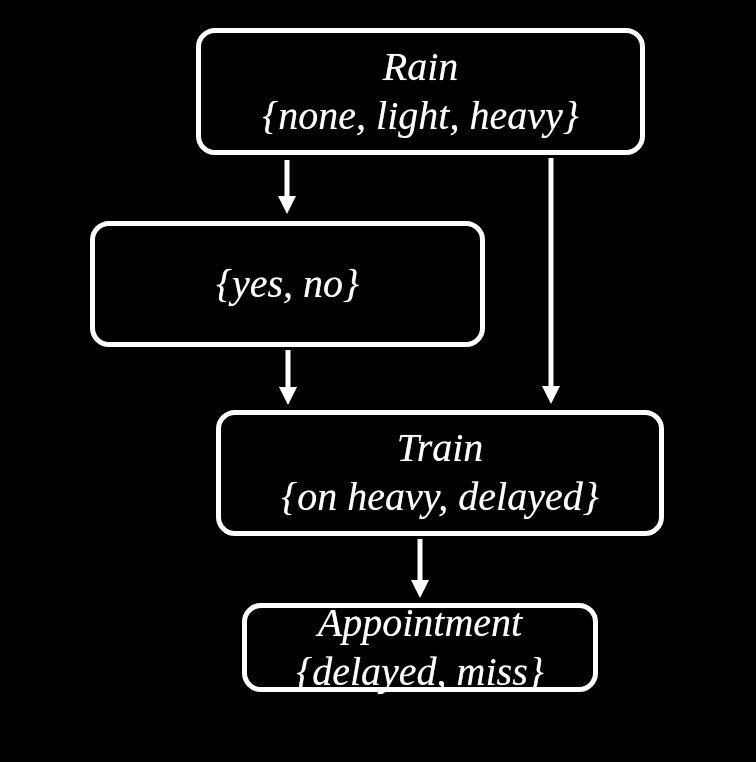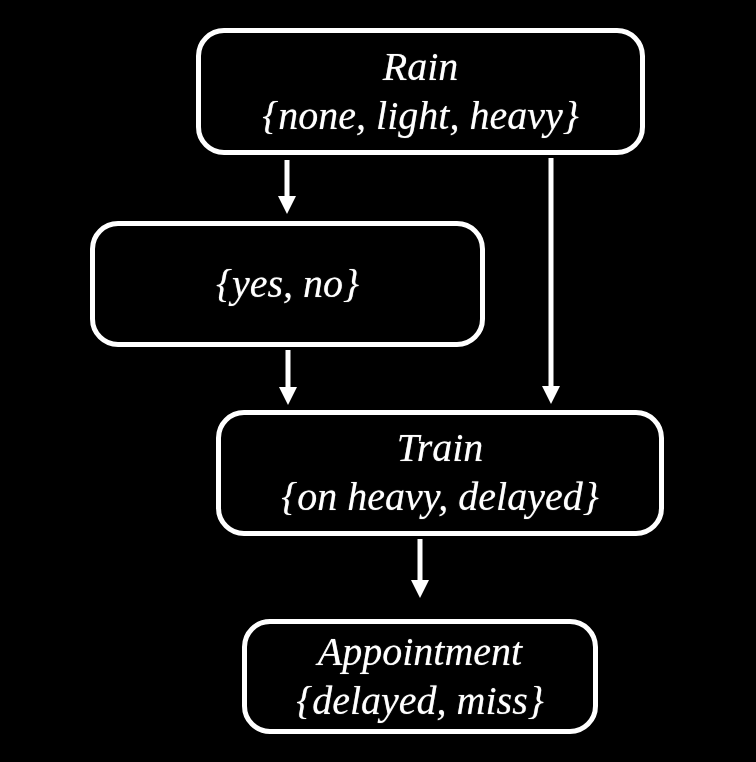--- a/index.html
+++ b/index.html
@@ -12,39 +12,39 @@
     width: 756px;
     height: 762px;
     background: #000000;
     overflow: hidden;
     font-family: "Liberation Serif", "DejaVu Serif", serif;
   }
   .node {
     position: absolute;
     box-sizing: border-box;
     border: 5px solid #ffffff;
-    border-radius: 28px;
+    border-radius: 19px;
     background: #000000;
     color: #ffffff;
     display: flex;
     flex-direction: column;
     align-items: center;
     justify-content: center;
     font-style: italic;
     font-size: 40px;
     line-height: 1.22;
     text-shadow: 0 0 1px rgba(255,255,255,0.6);
   }
   .node-label, .node-domain {
     white-space: nowrap;
   }
   #node-rain        { left: 196px; top:  28px; width: 449px; height: 127px; }
   #node-maintenance { left:  90px; top: 221px; width: 395px; height: 126px; }
   #node-train       { left: 216px; top: 410px; width: 448px; height: 126px; }
-  #node-appointment { left: 242px; top: 603px; width: 356px; height: 115px; margin-top: 16px; }
+  #node-appointment { left: 242px; top: 603px; width: 356px; height: 89px; }
   .edges-layer {
     position: absolute;
     left: 0;
     top: 0;
     width: 756px;
     height: 762px;
     pointer-events: none;
   }
 </style>
 </head>

